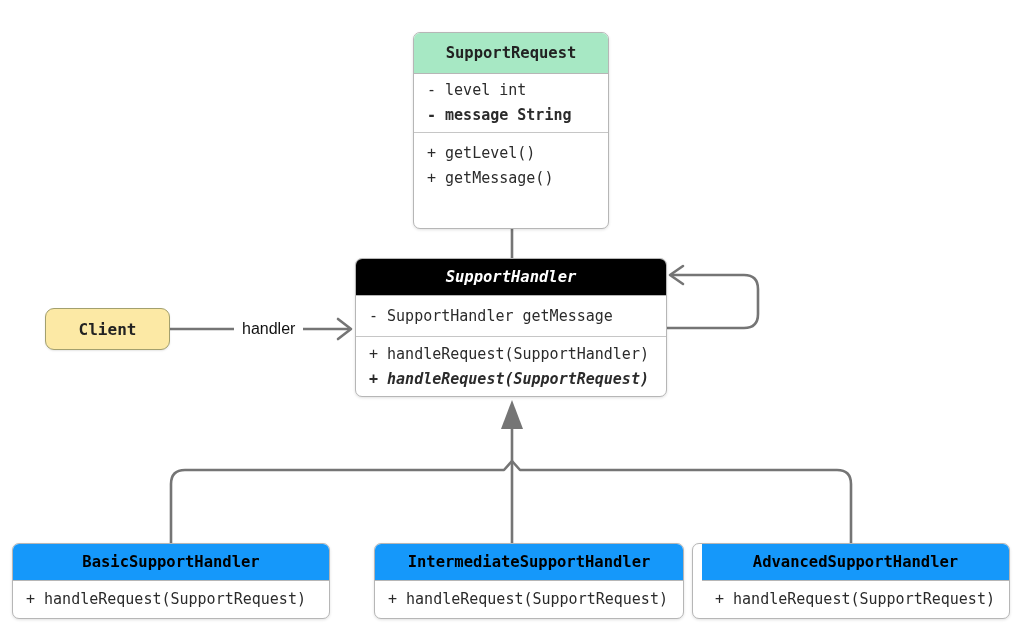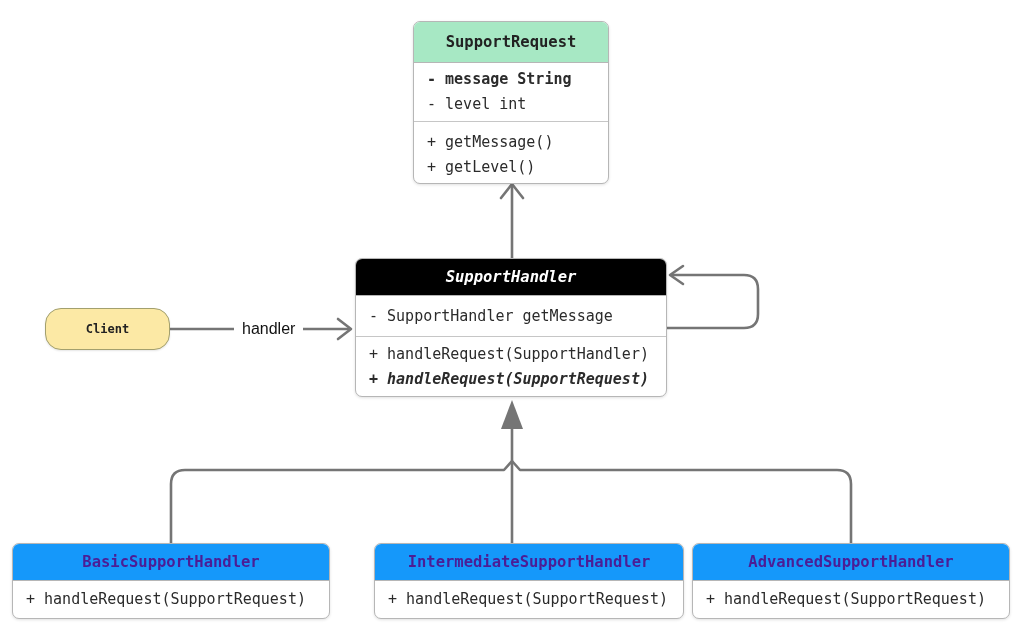--- a/index.html
+++ b/index.html
@@ -15,67 +15,67 @@
     box-shadow:0 1px 3px rgba(0,0,0,0.12);
   }
   .hdr {
     display:flex; align-items:center; justify-content:center;
     font-weight:bold; font-size:15.5px; color:#222222;
     border-bottom:1px solid #b6b6b6; box-sizing:border-box;
     font-family:"DejaVu Sans Mono", monospace;
   }
   .hdr-green  { background:#a7e8c4; }
   .hdr-purple { background:#000000; color:#ffffff; font-style:italic; }
-  .hdr-blue   { background:#1598fa; color:#4c1d95; }
+  .hdr-blue   { background:#1598fa; color:#000000; }
   .sec {
     display:flex; flex-direction:column; justify-content:center;
     box-sizing:border-box;
   }
   .sec + .sec { border-top:1px solid #c6c6c6; }
   .row {
     font-size:15px; line-height:25px; color:#2b2b2b;
     padding:0 13px; white-space:pre;
     font-family:"DejaVu Sans Mono", monospace;
   }
   .row.b  { font-weight:bold; }
   .row.bi { font-weight:bold; font-style:italic; }
 
   .client-node {
     position:absolute; left:45px; top:308px; width:125px; height:42px;
-    background:#fce9a5; border:1.5px solid #a3a06e; border-radius:16px;
+    background:#fce9a5; border:1.5px solid #a3a06e; border-radius:9px;
     box-sizing:border-box; display:flex; align-items:center; justify-content:center;
-    font-weight:bold; font-size:12px; color:#222222;
+    font-weight:bold; font-size:16px; color:#222222;
     font-family:"DejaVu Sans Mono", monospace;
     box-shadow:0 1px 2px rgba(0,0,0,0.10);
   }
 
   .edge-label {
     position:absolute; left:222px; top:316px;
     background:#ffffff; padding:0 8px;
     font-family:"Liberation Sans", sans-serif;
     font-size:16px; line-height:26px; color:#111111;margin-left:12px;
   }
 
   
-  #support-request { left:413px; top:21px;  width:196px; height:163px; }
+  #support-request { left:413px; top:32px;  width:196px; height:197px; }
   #support-request .hdr { height:41px; }
   #support-request .sec1 { height:58px; }
   #support-request .sec2 { height:67px; }
 
   #support-handler { left:355px; top:258px; width:312px; height:139px; }
   #support-handler .hdr { height:37px; }
   #support-handler .sec1 { height:40px; }
   #support-handler .sec2 { height:61px; }
 
   .sub-box { top:543px; height:76px; }
   .sub-box .hdr { height:37px; }
   .sub-box .sec1 { height:37px; }
   #basic-handler        { left:12px;  width:318px; }
   #intermediate-handler { left:374px; width:310px; }
-  #advanced-handler     { left:692px; width:318px; }
+  #advanced-handler     { left:692px; width:318px;padding-left:9px; }
 </style>
 </head>
 <body>
 
 <div class="canvas">
 
   <svg class="edges-svg" viewBox="0 0 1024 638" xmlns="http://www.w3.org/2000/svg" stroke="#757575" stroke-width="2.6" fill="none" stroke-linecap="round" stroke-linejoin="round">
 
     <path d="M512 258 V186"></path>
     <path d="M501 198 L512 184 L523 198"></path>
@@ -87,26 +87,26 @@
     <path d="M683 266 L670 275 L683 284"></path>
 
     <path d="M171 543 V484 Q171 470 185 470 H504 L512 461 L520 470 H837 Q851 470 851 484 V543"></path>
     <path d="M512 543 V428"></path>
     <polygon points="512,400 501,429 523,429" fill="#757575" stroke="none"></polygon>
   </svg>
 
   <div class="box" id="support-request">
     <div class="hdr hdr-green">SupportRequest</div>
     <div class="sec sec1">
+      <div class="row">- level int</div>
       <div class="row b">- message String</div>
-      <div class="row">- level int</div>
     </div>
     <div class="sec sec2">
+      <div class="row">+ getLevel()</div>
       <div class="row">+ getMessage()</div>
-      <div class="row">+ getLevel()</div>
     </div>
   </div>
 
   <div class="box" id="support-handler">
     <div class="hdr hdr-purple">SupportHandler</div>
     <div class="sec sec1">
       <div class="row">- SupportHandler getMessage</div>
     </div>
     <div class="sec sec2">
       <div class="row">+ handleRequest(SupportHandler)</div>

